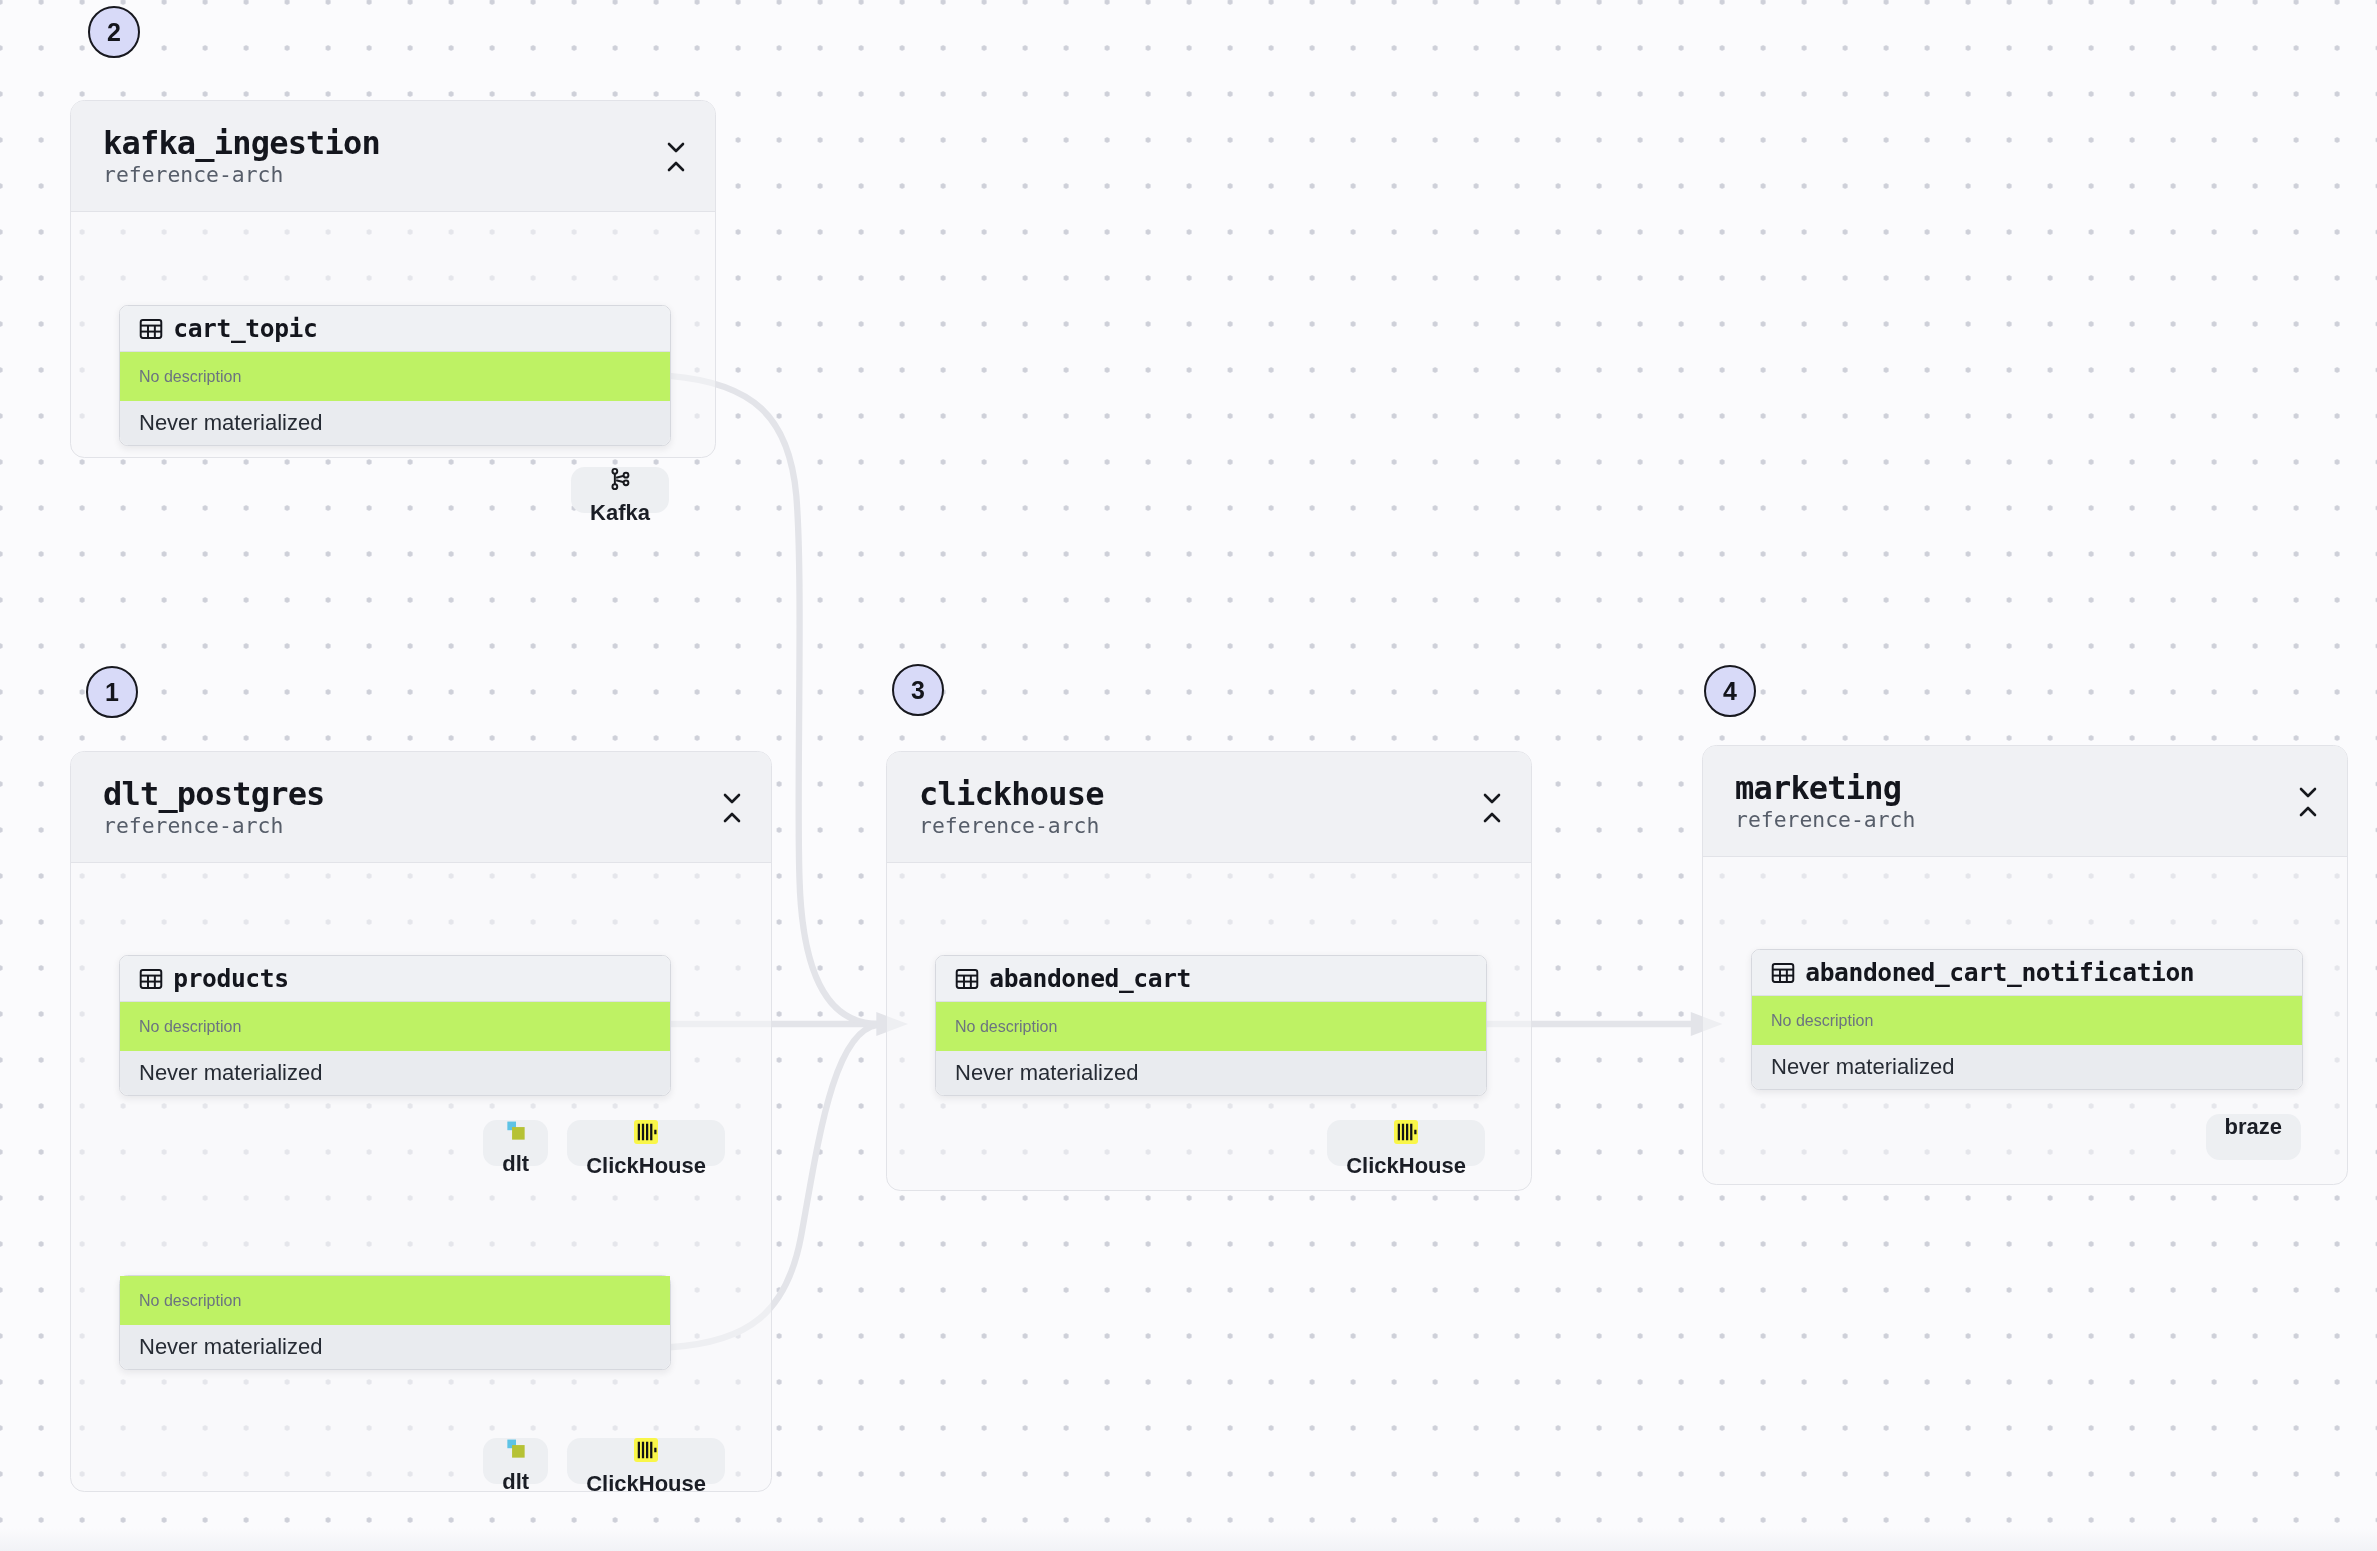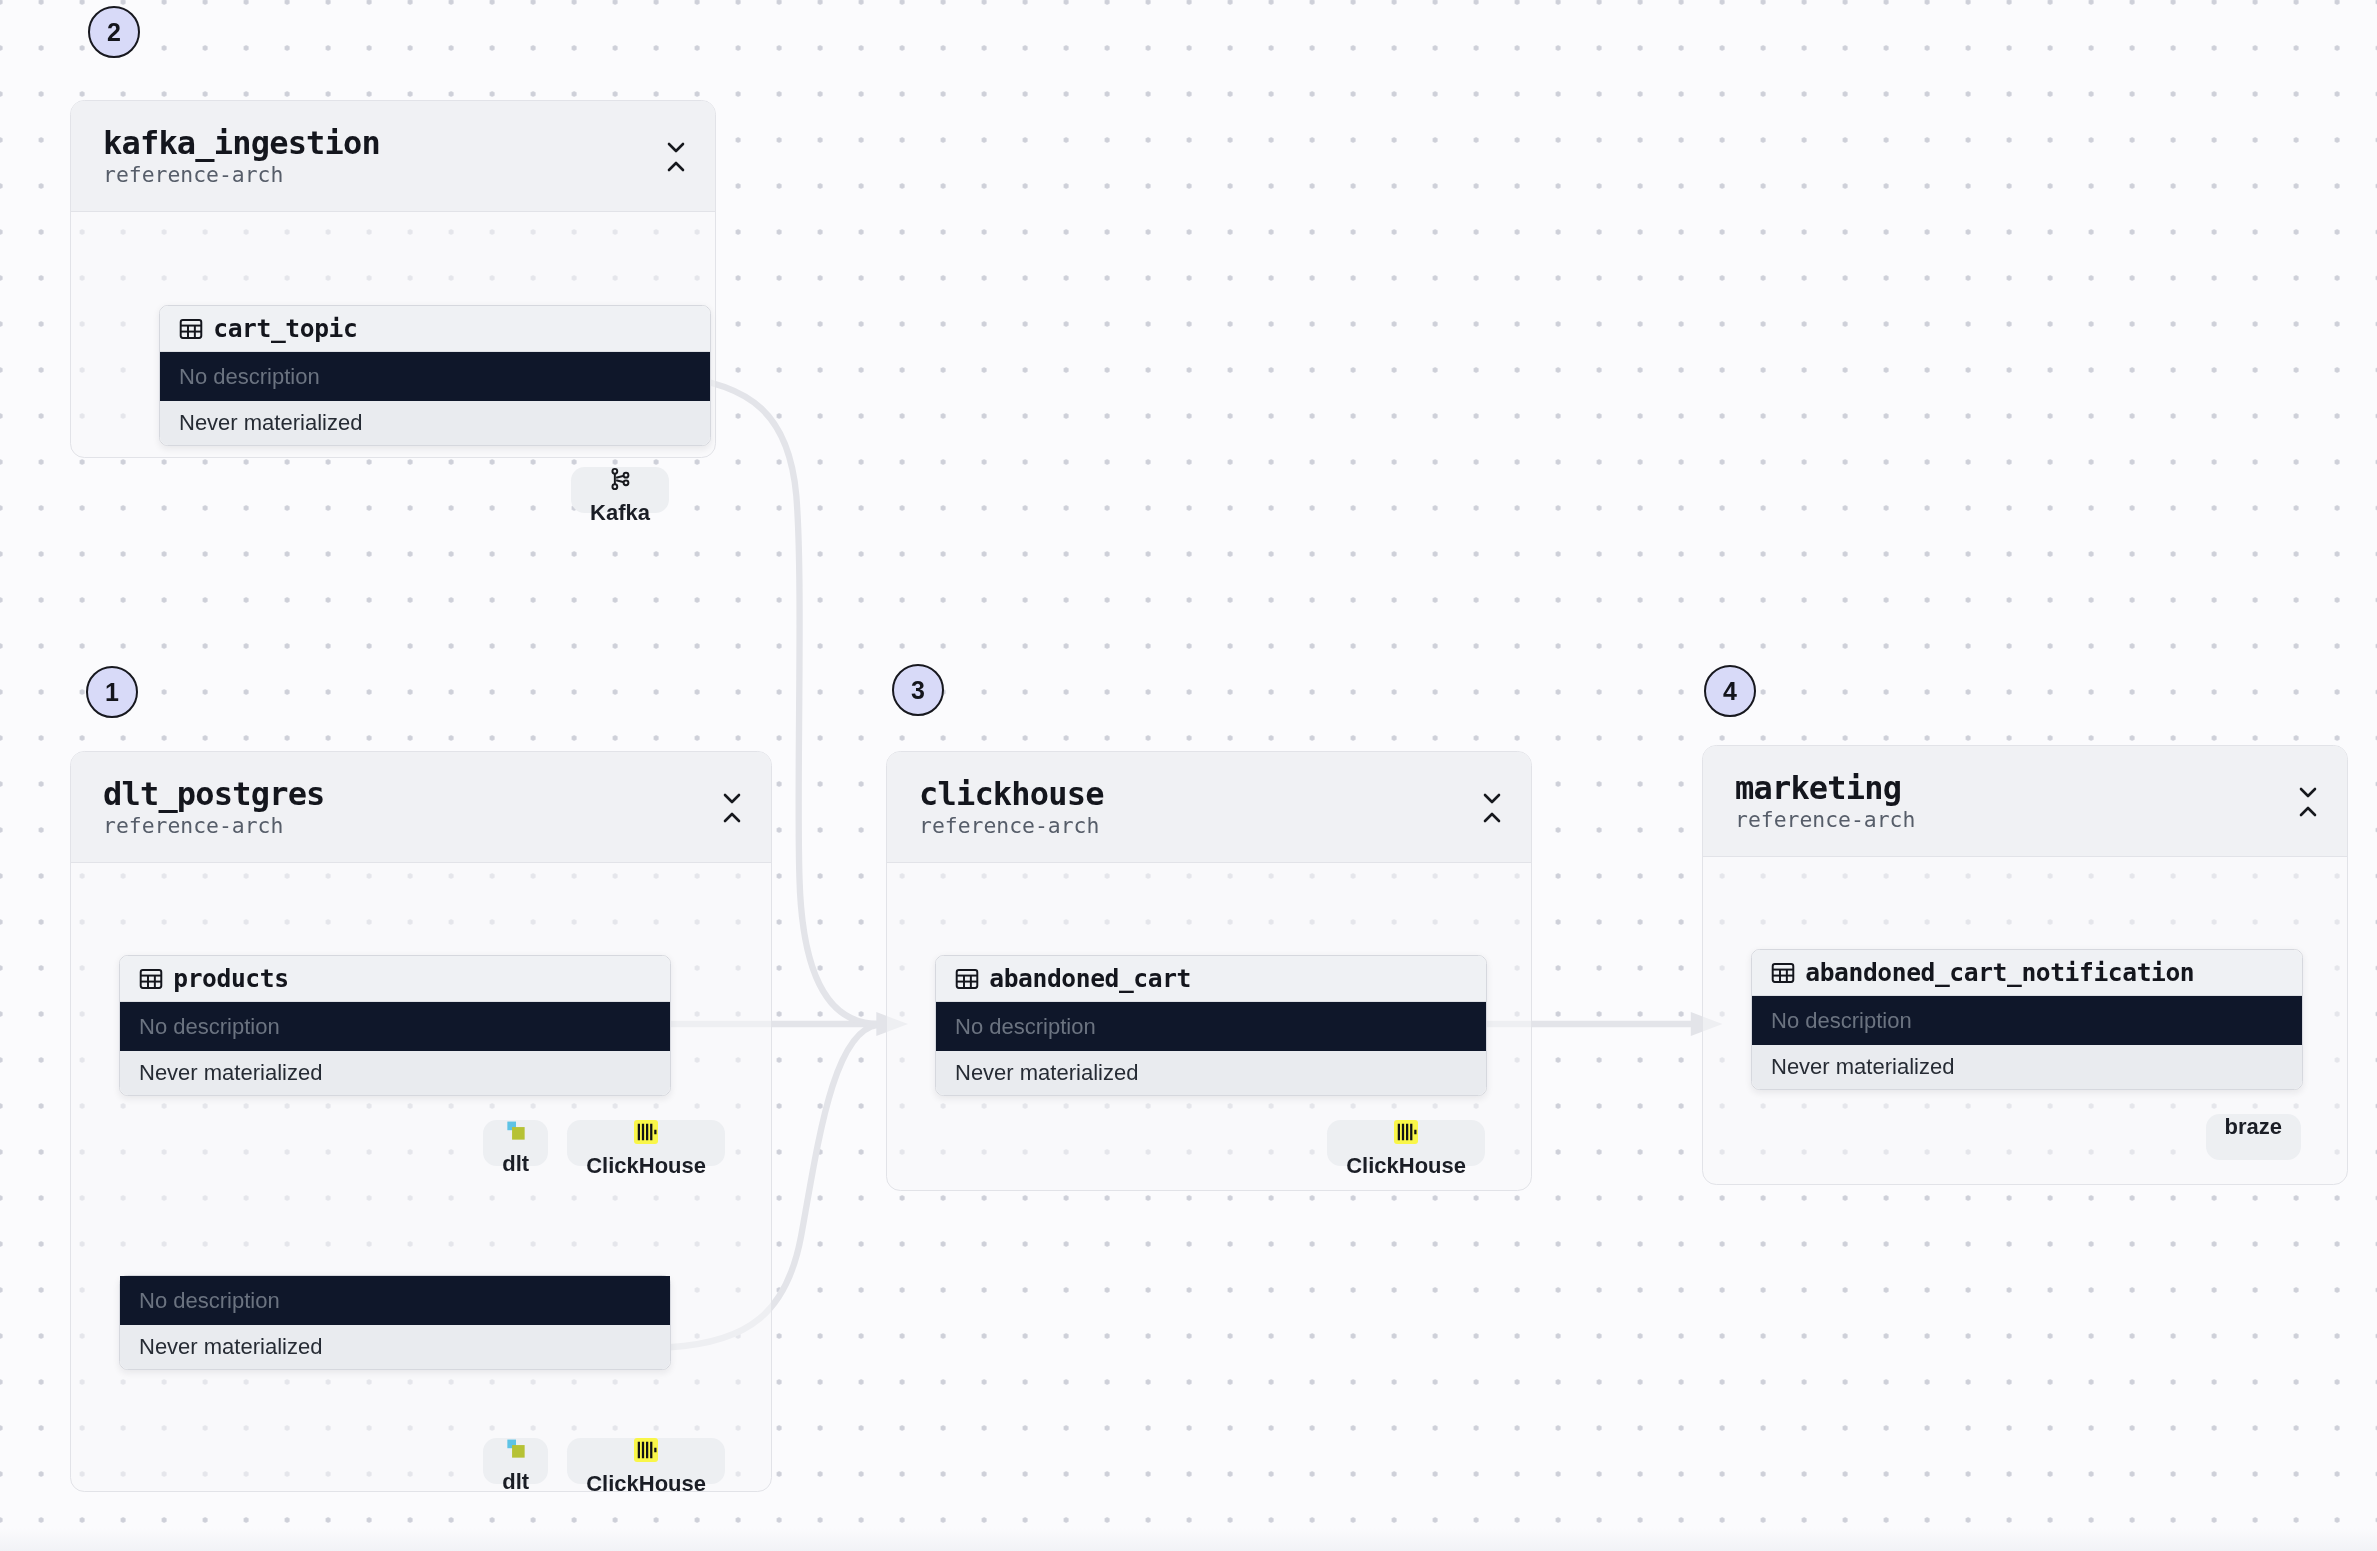--- a/index.html
+++ b/index.html
@@ -28,21 +28,21 @@
   .collapse{position:absolute;right:27px;top:41px;width:24px;height:30px;}
 
   
   .card{position:absolute;width:552px;border:1.2px solid #d6d8de;border-radius:8.7px;
     background:#fff;box-sizing:border-box;box-shadow:0 2.4px 7.1px rgba(20,24,40,.08);}
   .crow{display:flex;align-items:center;padding-left:19px;box-sizing:border-box;}
   .ctitle{height:46px;gap:10.3px;background:#eff1f4;border-bottom:0.8px solid #dde0e5;
     border-radius:8px 8px 0 0;
     font-family:"DejaVu Sans Mono","Liberation Mono",monospace;
     font-weight:bold;font-size:24.6px;letter-spacing:-0.4px;color:#14161d;}
-  .cdesc{height:49px;background:#0f172a;font-size:22px;color:#6b7380;}
+  .cdesc{height:49px;background:#bef264;font-size:16px;color:#6b7380;}
   .cstat{height:44px;background:#e9ebef;font-size:22px;color:#262b34;
     border-radius:0 0 8px 8px;}
 
   
   .badge-row{position:absolute;right:46px;display:flex;gap:19px;}
   .pill{height:46px;display:flex;align-items:center;gap:8.7px;padding:0 19px;
     background:#edeff2;border-radius:13.5px;font-weight:bold;font-size:22px;color:#1b1e26;flex-direction:column;}
 
   
   .stepnum{position:absolute;width:48px;height:48px;border:2.4px solid #17181f;
@@ -74,21 +74,21 @@
       <div class="gtitle">kafka_ingestion</div>
       <div class="gsub">reference-arch</div>
       <svg class="collapse" viewBox="0 0 22 30">
         <g stroke="#16181d" stroke-width="2.6" fill="none" stroke-linecap="round" stroke-linejoin="round">
           <polyline points="4,2 11,9 18,2"></polyline>
             <polyline points="4,28 11,21 18,28"></polyline>
         </g>
       </svg>
     </header>
 
-    <div class="card" style="left:48px;top:204px;margin-left:40px;">
+    <div class="card" style="left:48px;top:204px;">
       <div class="crow ctitle">
         <svg class="icon" width="24" height="24" viewBox="0 0 28 28">
           <g stroke="#14161d" stroke-width="2.3" fill="none">
             <rect x="2" y="3.5" width="24" height="21" rx="2.5"></rect>
             <line x1="2" y1="10" x2="26" y2="10"></line>
               <line x1="2" y1="17" x2="26" y2="17"></line>
             <line x1="10.5" y1="10" x2="10.5" y2="24.5"></line>
               <line x1="18.5" y1="10" x2="18.5" y2="24.5"></line>
           </g>
         </svg>

